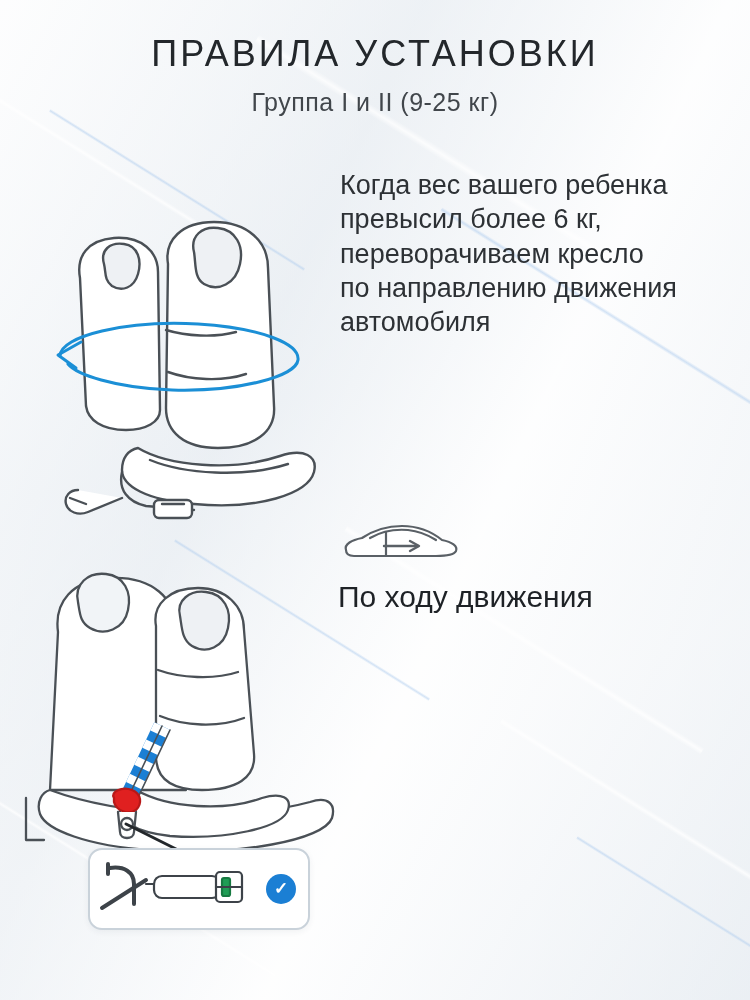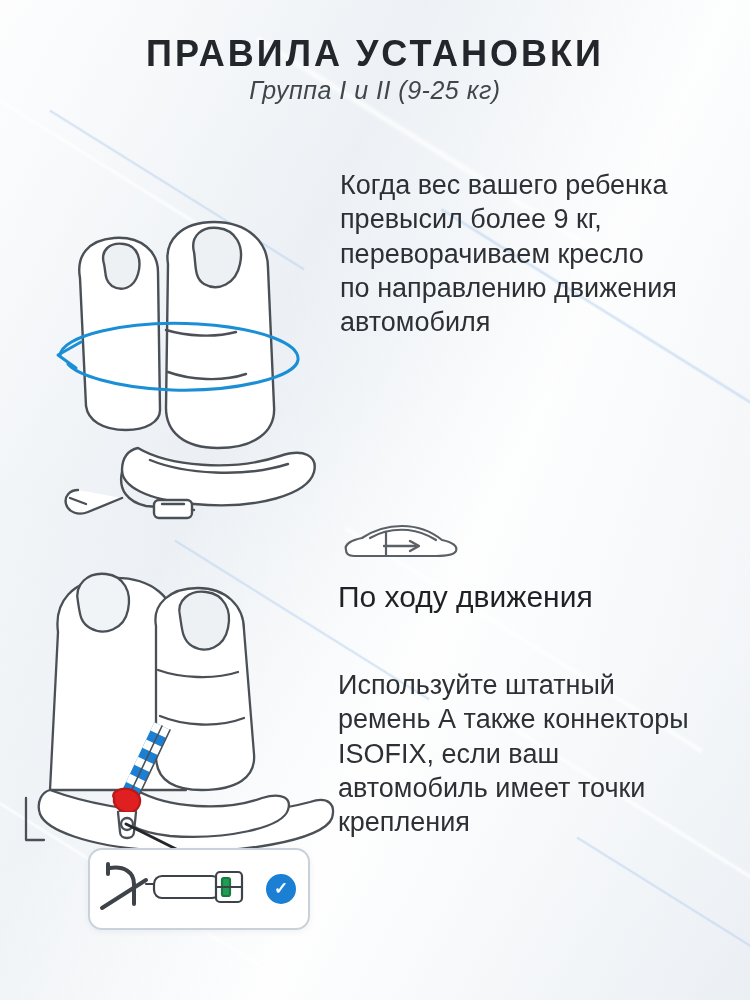--- a/index.html
+++ b/index.html
@@ -36,31 +36,30 @@
 
   .header {
     position: absolute;
     top: 34px;
     left: 0;
     width: 750px;
     text-align: center;
   }
   .title {
     font-size: 36px;
-    font-weight: bold;
+    font-weight: normal;
     letter-spacing: 3px;
     color: #23272b;
     line-height: 1.1;
   }
   .subtitle {
-    margin-top: 2px;
+    margin-top: 14px;
     font-size: 25px;
     color: #41464b;
     letter-spacing: 0.5px;
-    font-style: italic;
   }
 
   
   .illus-top {
     position: absolute;
     left: 18px;
     top: 160px;
     width: 330px;
     height: 360px;
   }
@@ -187,35 +186,34 @@
       <rect x="136" y="340" width="38" height="18" rx="5" fill="#ffffff"></rect>
       <path d="M144 344 L166 344"></path>
 
       <g stroke="#1b8fd6" stroke-width="3" fill="none">
         <path d="M42 196 C42 176 108 160 180 164 C244 168 282 184 280 200 C278 216 222 232 154 230 C96 228 58 214 50 204"></path>
         <path d="M63 182 L40 195 L58 208"></path>
       </g>
     </svg>
   </div>
 
-  <div class="text-top">Когда вес вашего ребенка превысил более 9 кг, переворачиваем кресло по направлению движения автомобиля</div>
+  <div class="text-top">Когда вес вашего ребенка превысил более 6 кг, переворачиваем кресло по направлению движения автомобиля</div>
 
   <div class="car-icon">
     <svg width="120" height="46" viewBox="0 0 120 46" fill="none" stroke="#5a6066" stroke-width="2.2" stroke-linejoin="round" stroke-linecap="round">
       <path d="M6 30 C4 24 12 20 22 18 C34 10 48 6 62 6 C78 6 92 12 102 20 C112 22 118 26 116 31 C114 35 104 36 96 36 L14 36 C8 36 6 33 6 30 Z" fill="#ffffff"></path>
       <path d="M30 18 C42 11 56 9 68 10 C78 11 88 15 96 20"></path>
       <path d="M46 36 L46 12"></path>
 
       <path d="M44 26 L78 26" stroke="#5a6066" stroke-width="2.4"></path>
       <path d="M70 21 L79 26 L70 31" stroke="#5a6066" stroke-width="2.4"></path>
     </svg>
   </div>
 
   <div class="text-bottom-head">По ходу движения</div>
-  <div class="text-bottom-body">Используйте штатный ремень А также коннекторы ISOFIX, если ваш автомобиль имеет точки крепления</div>
 
   <div class="illus-bottom">
     <svg width="330" height="330" viewBox="0 0 330 330" fill="none" stroke="#4a5056" stroke-width="2.3" stroke-linejoin="round" stroke-linecap="round">
 
       <path d="M48 92 C44 62 62 40 100 38 C142 36 166 58 168 92 L176 250 L40 250 Z" fill="#ffffff"></path>
 
       <path d="M68 62 C64 44 78 32 96 34 C114 36 122 52 118 70 C114 90 94 96 80 88 C70 82 70 74 68 62 Z" fill="#f1f4f7"></path>
 
       <path d="M40 250 C110 276 226 282 300 262 C318 256 326 264 322 278 C314 300 230 316 140 310 C78 306 36 290 30 274 C26 262 32 252 40 250 Z" fill="#ffffff"></path>
 

